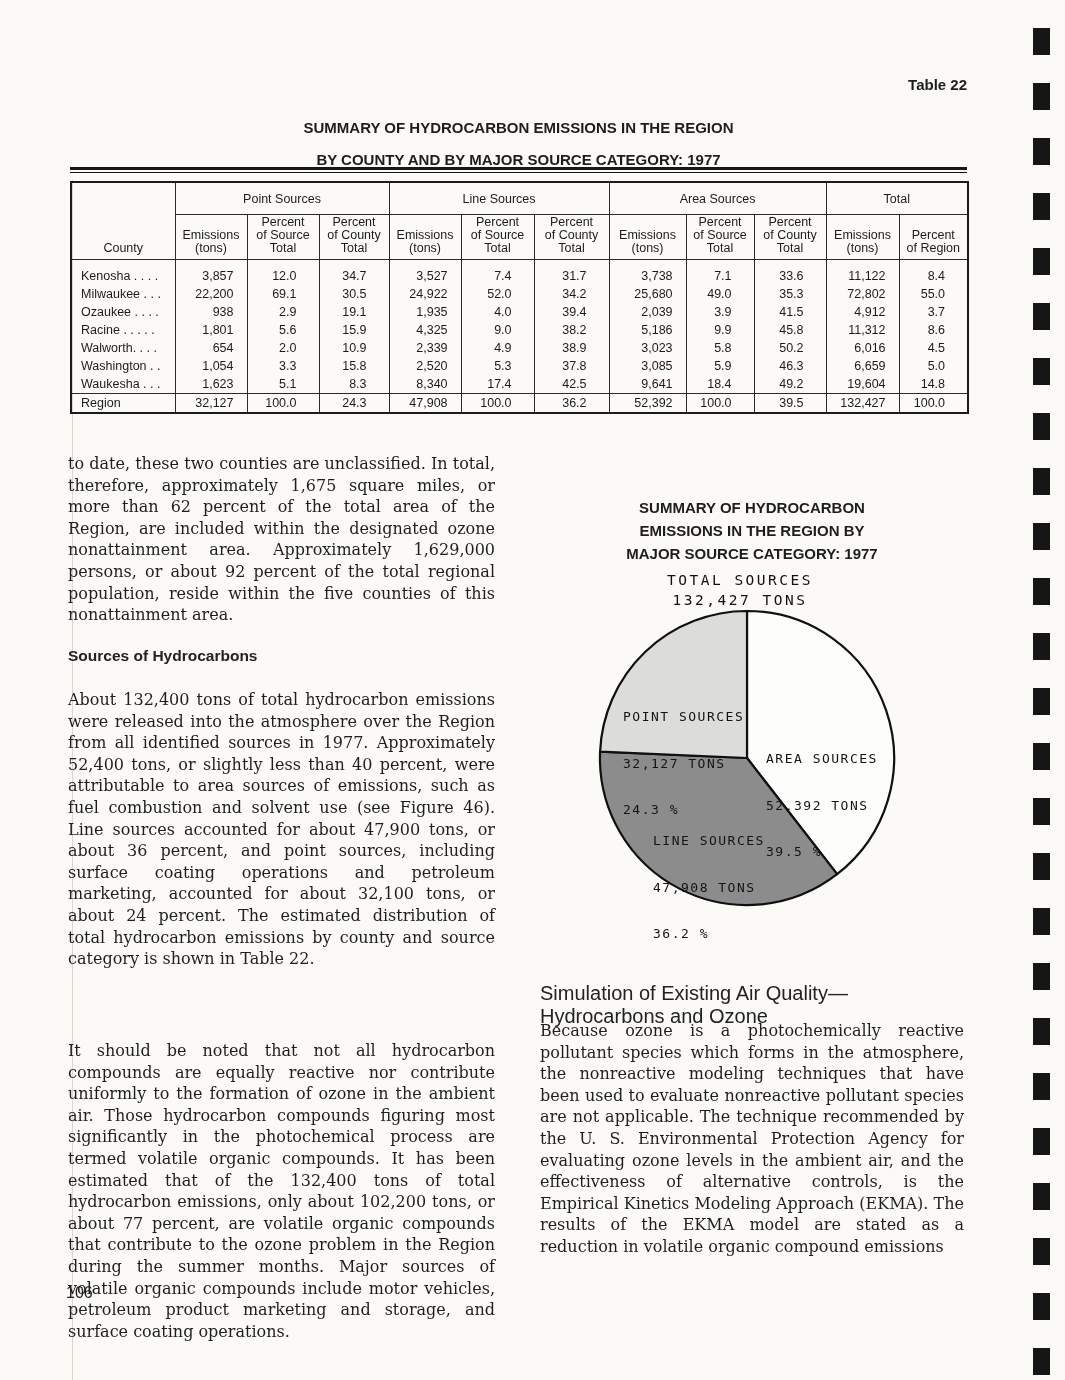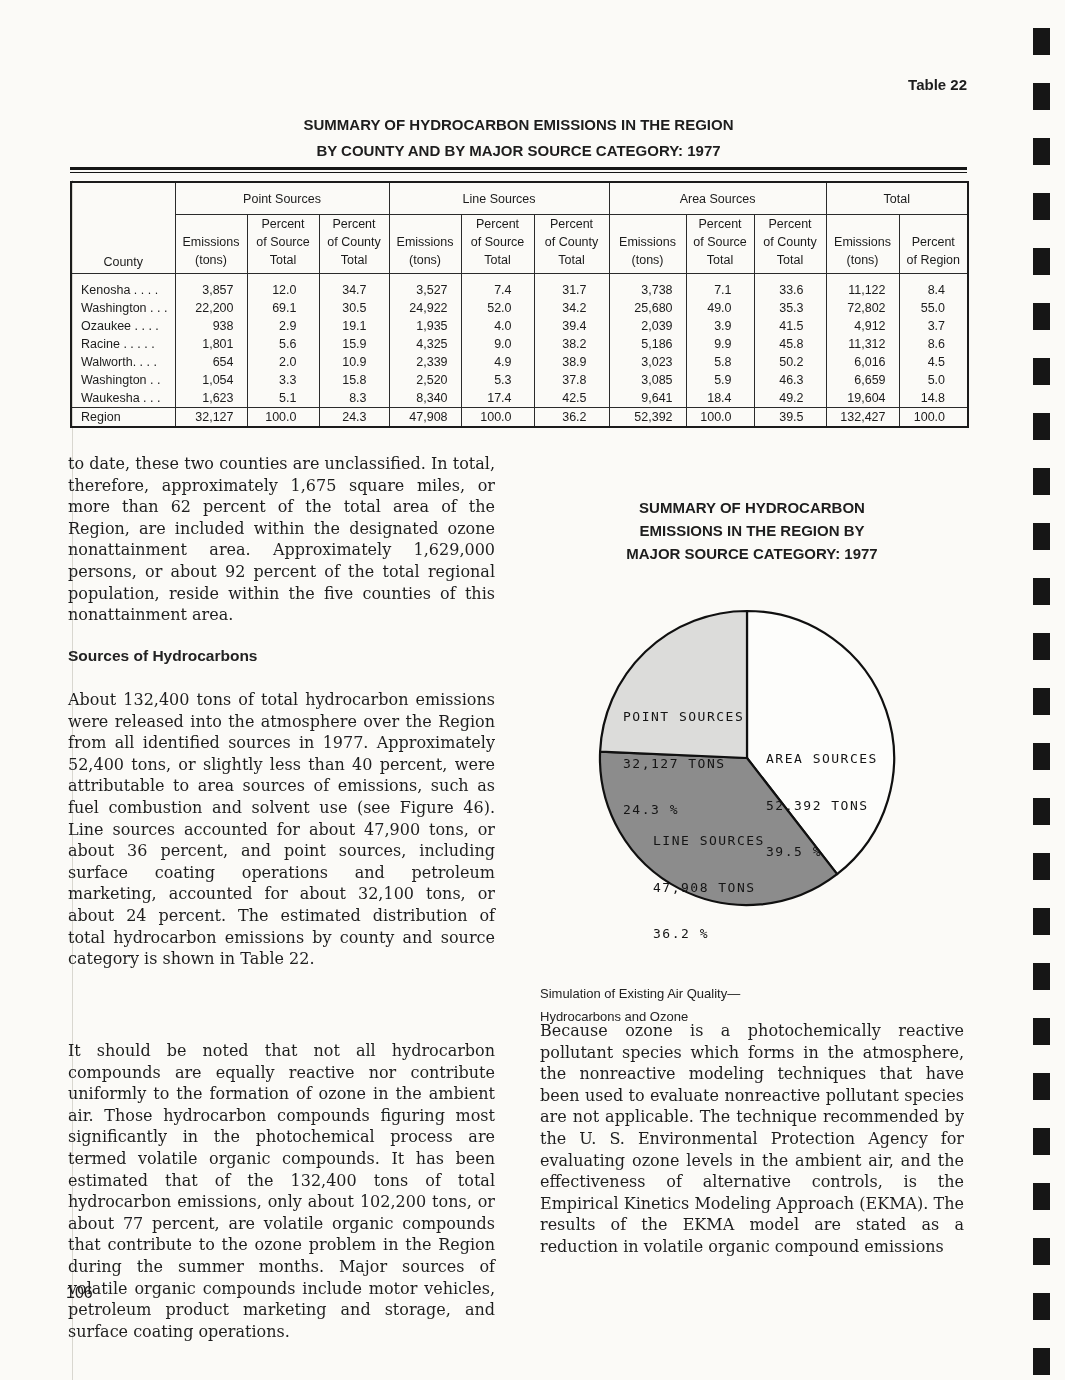--- a/index.html
+++ b/index.html
@@ -14,54 +14,54 @@
   
   .binding-strip {
     position:absolute; right:15px; top:28px; bottom:0; width:17px;
     background:repeating-linear-gradient(to bottom, #161616 0px, #161616 27px, transparent 27px, transparent 55px);
   }
 
   
   .t22-label { position:absolute; left:70px; top:76px; width:897px; text-align:right;
     font-weight:bold; font-size:15px; }
   .t22-title { position:absolute; left:70px; top:112px; width:897px; text-align:center;
-    font-weight:bold; font-size:15px; line-height:26px; white-space:pre-line; }
+    font-weight:bold; font-size:15px; line-height:32px; white-space:pre-line; }
   .double-rule { position:absolute; left:70px; top:167px; width:897px; height:2px;
     border-top:3px solid #161616; border-bottom:1px solid #161616; }
 
   .t22-wrap { position:absolute; left:70px; top:181px; }
   table.t22 { border-collapse:collapse; table-layout:fixed; width:897px;
     font-size:12.5px; color:#1b1b1b; }
   table.t22 th, table.t22 td { border-left:1px solid #2b2b2b; border-right:1px solid #2b2b2b; padding:0; }
   table.t22 { border:2px solid #1b1b1b; }
   table.t22 thead th { font-weight:normal; text-align:center; }
   .grp { height:31px; vertical-align:middle; border-bottom:1px solid #2b2b2b; }
   .grp-total { border-bottom:1px solid #2b2b2b; }
   .sub { height:40px; vertical-align:bottom; padding-bottom:4px !important;
-    white-space:pre-line; line-height:18px; border-bottom:1.5px solid #2b2b2b !important;margin-top:16px; }
+    white-space:pre-line; line-height:13px; border-bottom:1.5px solid #2b2b2b !important;margin-top:16px; }
   .county-hd { vertical-align:bottom; text-align:center; padding-bottom:4px !important;
     border-bottom:1.5px solid #2b2b2b !important; }
   table.t22 tbody td { height:18px; }
   table.t22 tbody tr.first td { padding-top:7px; }
   td.c-county { text-align:left; padding-left:9px !important; }
   td.c-em  { text-align:right; padding-right:13px !important; }
   td.c-pct { text-align:right; padding-right:22px !important; }
   tr.region-row td { border-top:1.5px solid #2b2b2b; height:27px; vertical-align:middle; }
 
   
   .serif { font-family:"DejaVu Serif", serif; font-size:16px; line-height:21.6px;
     text-align:justify; color:#1e1e1e; }
   .lc-para1 { position:absolute; left:68px; top:453px; width:427px; }
   .lc-heading { position:absolute; left:68px; top:647px; font-size:15.5px; color:#222;font-weight:bold; }
   .lc-para2 { position:absolute; left:68px; top:689px; width:427px; }
   .lc-para3 { position:absolute; left:68px; top:1040px; width:427px; }
   .page-number { position:absolute; left:66px; top:1284px; font-size:16px; }
 
   .rc-heading { position:absolute; left:540px; top:982px; width:424px;
-    font-size:13px; line-height:23px; white-space:pre-line; color:#222; }
+    font-size:20px; line-height:23px; white-space:pre-line; color:#222; }
   .rc-para1 { position:absolute; left:540px; top:1020px; width:424px; }
 
   
   .fig-label { position:absolute; left:540px; top:458px; width:424px; text-align:center;
     font-weight:bold; font-size:15px; }
   .fig-title { position:absolute; left:540px; top:496px; width:424px; text-align:center;
     font-weight:bold; font-size:15px; line-height:23px; white-space:pre-line; }
   .fig-total { position:absolute; left:538px; top:570px; width:404px; text-align:center;
     font-family:"DejaVu Sans Mono", monospace; font-size:14.5px; line-height:20px;
     letter-spacing:2.5px; white-space:pre-line; color:#111; }
@@ -150,21 +150,21 @@
           <td class="c-em">3,527</td>
           <td class="c-pct">7.4</td>
           <td class="c-pct">31.7</td>
           <td class="c-em">3,738</td>
           <td class="c-pct">7.1</td>
           <td class="c-pct">33.6</td>
           <td class="c-em">11,122</td>
           <td class="c-pct">8.4</td>
         </tr>
         <tr>
-          <td class="c-county">Washington . . .</td>
+          <td class="c-county">Milwaukee . . .</td>
           <td class="c-em">22,200</td>
           <td class="c-pct">69.1</td>
           <td class="c-pct">30.5</td>
           <td class="c-em">24,922</td>
           <td class="c-pct">52.0</td>
           <td class="c-pct">34.2</td>
           <td class="c-em">25,680</td>
           <td class="c-pct">49.0</td>
           <td class="c-pct">35.3</td>
           <td class="c-em">72,802</td>
@@ -260,20 +260,22 @@
 
   <div class="serif lc-para1">to date, these two counties are unclassified. In total, therefore, approximately 1,675 square miles, or more than 62 percent of the total area of the Region, are included within the designated ozone nonattainment area. Approximately 1,629,000 persons, or about 92 percent of the total regional population, reside within the five counties of this nonattainment area.</div>
   <div class="lc-heading">Sources of Hydrocarbons</div>
   <div class="serif lc-para2">About 132,400 tons of total hydrocarbon emissions were released into the atmosphere over the Region from all identified sources in 1977. Approximately 52,400 tons, or slightly less than 40 percent, were attributable to area sources of emissions, such as fuel combustion and solvent use (see Figure 46). Line sources accounted for about 47,900 tons, or about 36 percent, and point sources, including surface coating operations and petroleum marketing, accounted for about 32,100 tons, or about 24 percent. The estimated distribution of total hydrocarbon emissions by county and source category is shown in Table 22.</div>
   <div class="serif lc-para3">It should be noted that not all hydrocarbon compounds are equally reactive nor contribute uniformly to the formation of ozone in the ambient air. Those hydrocarbon compounds figuring most significantly in the photochemical process are termed volatile organic compounds. It has been estimated that of the 132,400 tons of total hydrocarbon emissions, only about 102,200 tons, or about 77 percent, are volatile organic compounds that contribute to the ozone problem in the Region during the summer months. Major sources of volatile organic compounds include motor vehicles, petroleum product marketing and storage, and surface coating operations.</div>
   <div class="page-number">106</div>
 
   <div class="fig-title">SUMMARY OF HYDROCARBON
 EMISSIONS IN THE REGION BY
 MAJOR SOURCE CATEGORY: 1977</div>
+  <div class="fig-total">TOTAL SOURCES
+132,427 TONS</div>
 
   <div class="pie-wrap">
     <svg class="pie-svg" width="424" height="322" viewBox="0 0 424 322">
       <g stroke="#101010" stroke-width="2.2" stroke-linejoin="round">
         <path d="M207,158 L207,11 A147,147 0 0 1 297.1,274.2 Z" fill="#fdfdfb"></path>
         <path d="M207,158 L297.1,274.2 A147,147 0 0 1 60.1,151.6 Z" fill="#8c8c8c"></path>
         <path d="M207,158 L60.1,151.6 A147,147 0 0 1 207,11 Z" fill="#dcdcda"></path>
       </g>
     </svg>
     <div class="pie-label pl-point">

